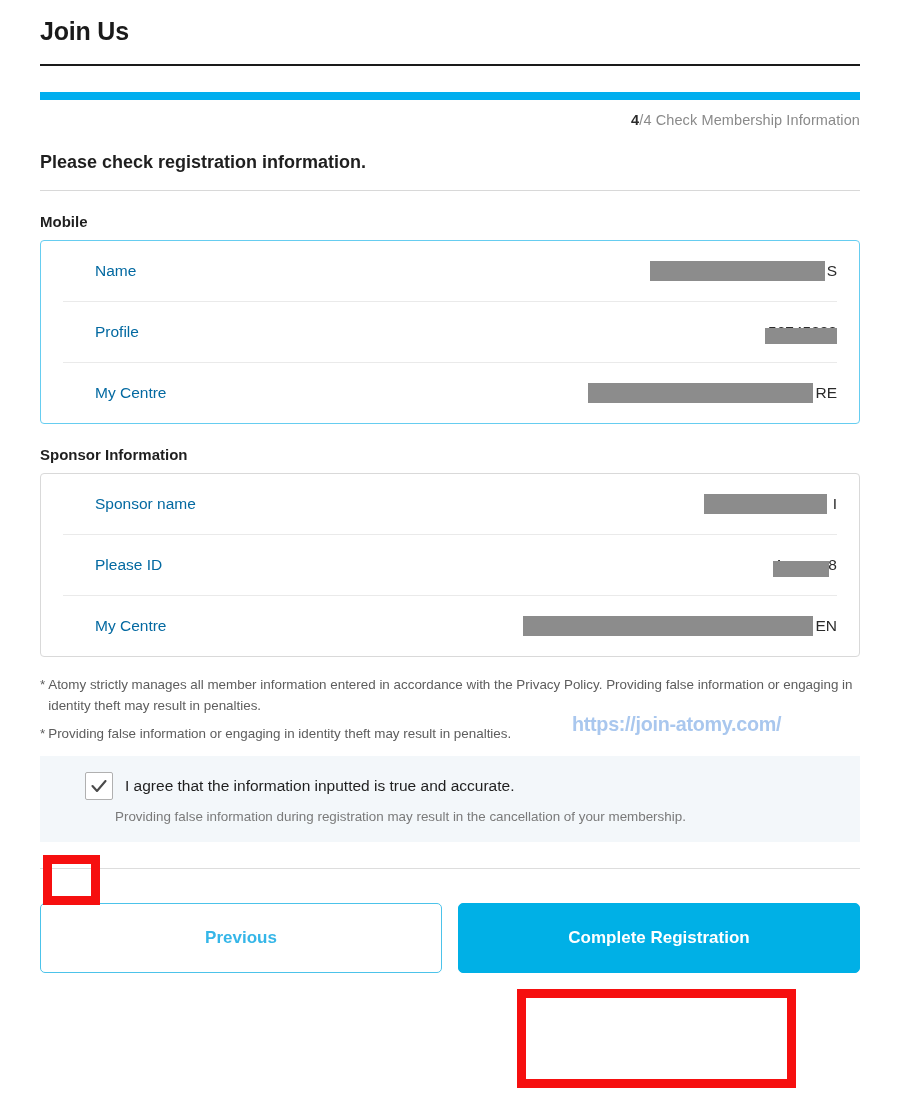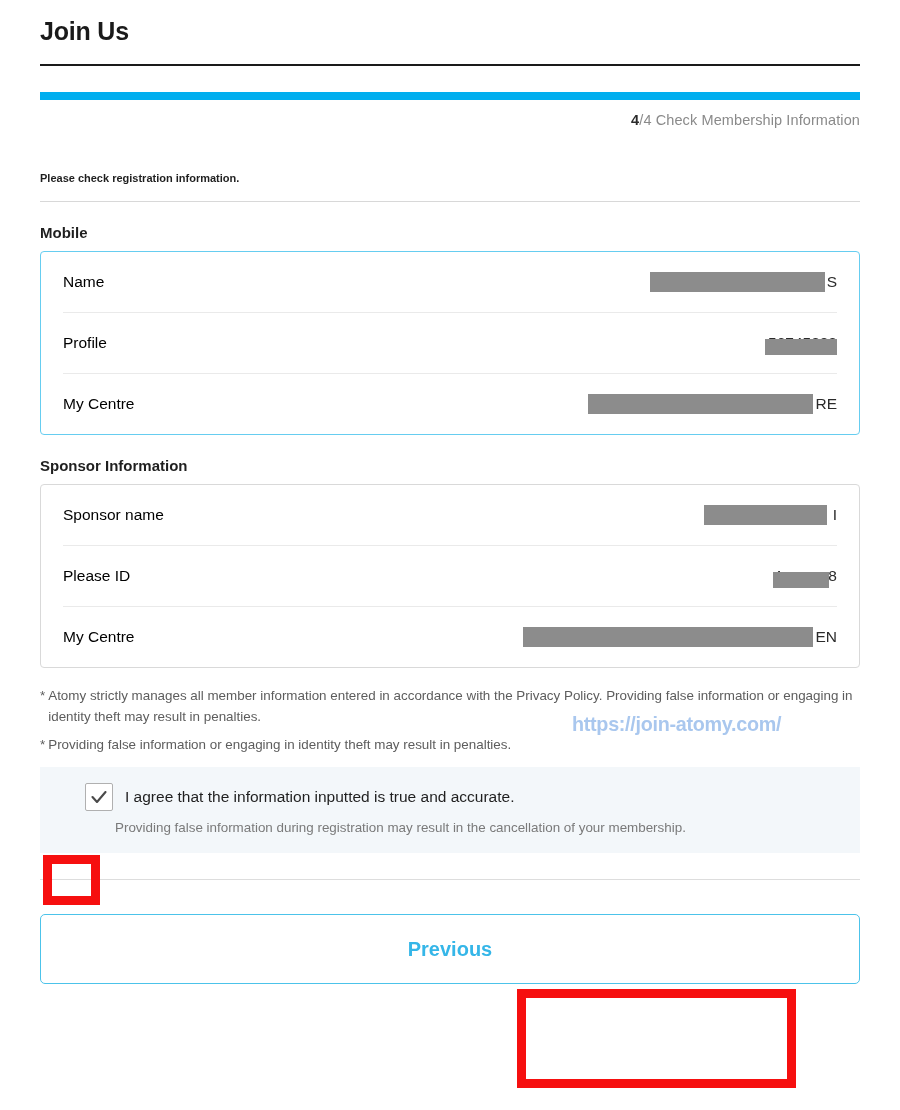--- a/index.html
+++ b/index.html
@@ -61,22 +61,22 @@
     color: #8a8a8a;
     letter-spacing: 0.1px;
   }
   .step-indicator .step-current {
     color: #2b2b2b;
     font-weight: 600;
   }
 
   
   .instruction {
-    margin-top: 44px;
-    font-size: 11px;
+    margin-top: 24px;
+    font-size: 18px;
     font-weight: 700;
     color: #1f1f1f;
   }
   .instruction-rule {
     margin-top: 17px;
     border-bottom: 1px solid #d8d8d8;
   }
 
   
   .section-title {
@@ -102,22 +102,23 @@
     justify-content: space-between;
     height: 60px;
     border-bottom: 1px solid #eaeaea;
     position: relative;
   }
   .info-row:last-child {
     border-bottom: none;
   }
   .info-label {
     font-size: 15.5px;
-    color: #000000;
+    color: #0369a1;
     white-space: nowrap;
+    margin-left: 32px;
   }
   .info-value {
     font-size: 15.5px;
     color: #2b2b2b;
     white-space: nowrap;
     position: relative;
     text-align: right;
   }
   
   .redact {
@@ -211,21 +212,21 @@
     display: flex;
     gap: 16px;
   }
   .btn {
     flex: 1 1 0;
     height: 70px;
     border-radius: 5px;
     display: flex;
     align-items: center;
     justify-content: center;
-    font-size: 20px;
+    font-size: 17px;
     font-weight: 700;
     box-sizing: border-box;
     cursor: pointer;
     user-select: none;
   }
   .btn-secondary {
     background: #ffffff;
     border: 1px solid #4cc3ea;
     color: #35b6e8;
   }
@@ -335,18 +336,19 @@
       </span>
       <span class="agree-label">I agree that the information inputted is true and accurate.</span>
     </div>
     <div class="agree-sub">Providing false information during registration may result in the cancellation of your membership.</div>
   </div>
 
   <div class="bottom-rule"></div>
 
   <div class="btn-row">
     <div class="btn btn-secondary">Previous</div>
+    <div class="btn btn-primary">Complete Registration</div>
   </div>
 
   <div class="highlight-box" id="hl-checkbox"></div>
   <div class="highlight-box" id="hl-submit"></div>
 
 </div>
 
 </body></html>

